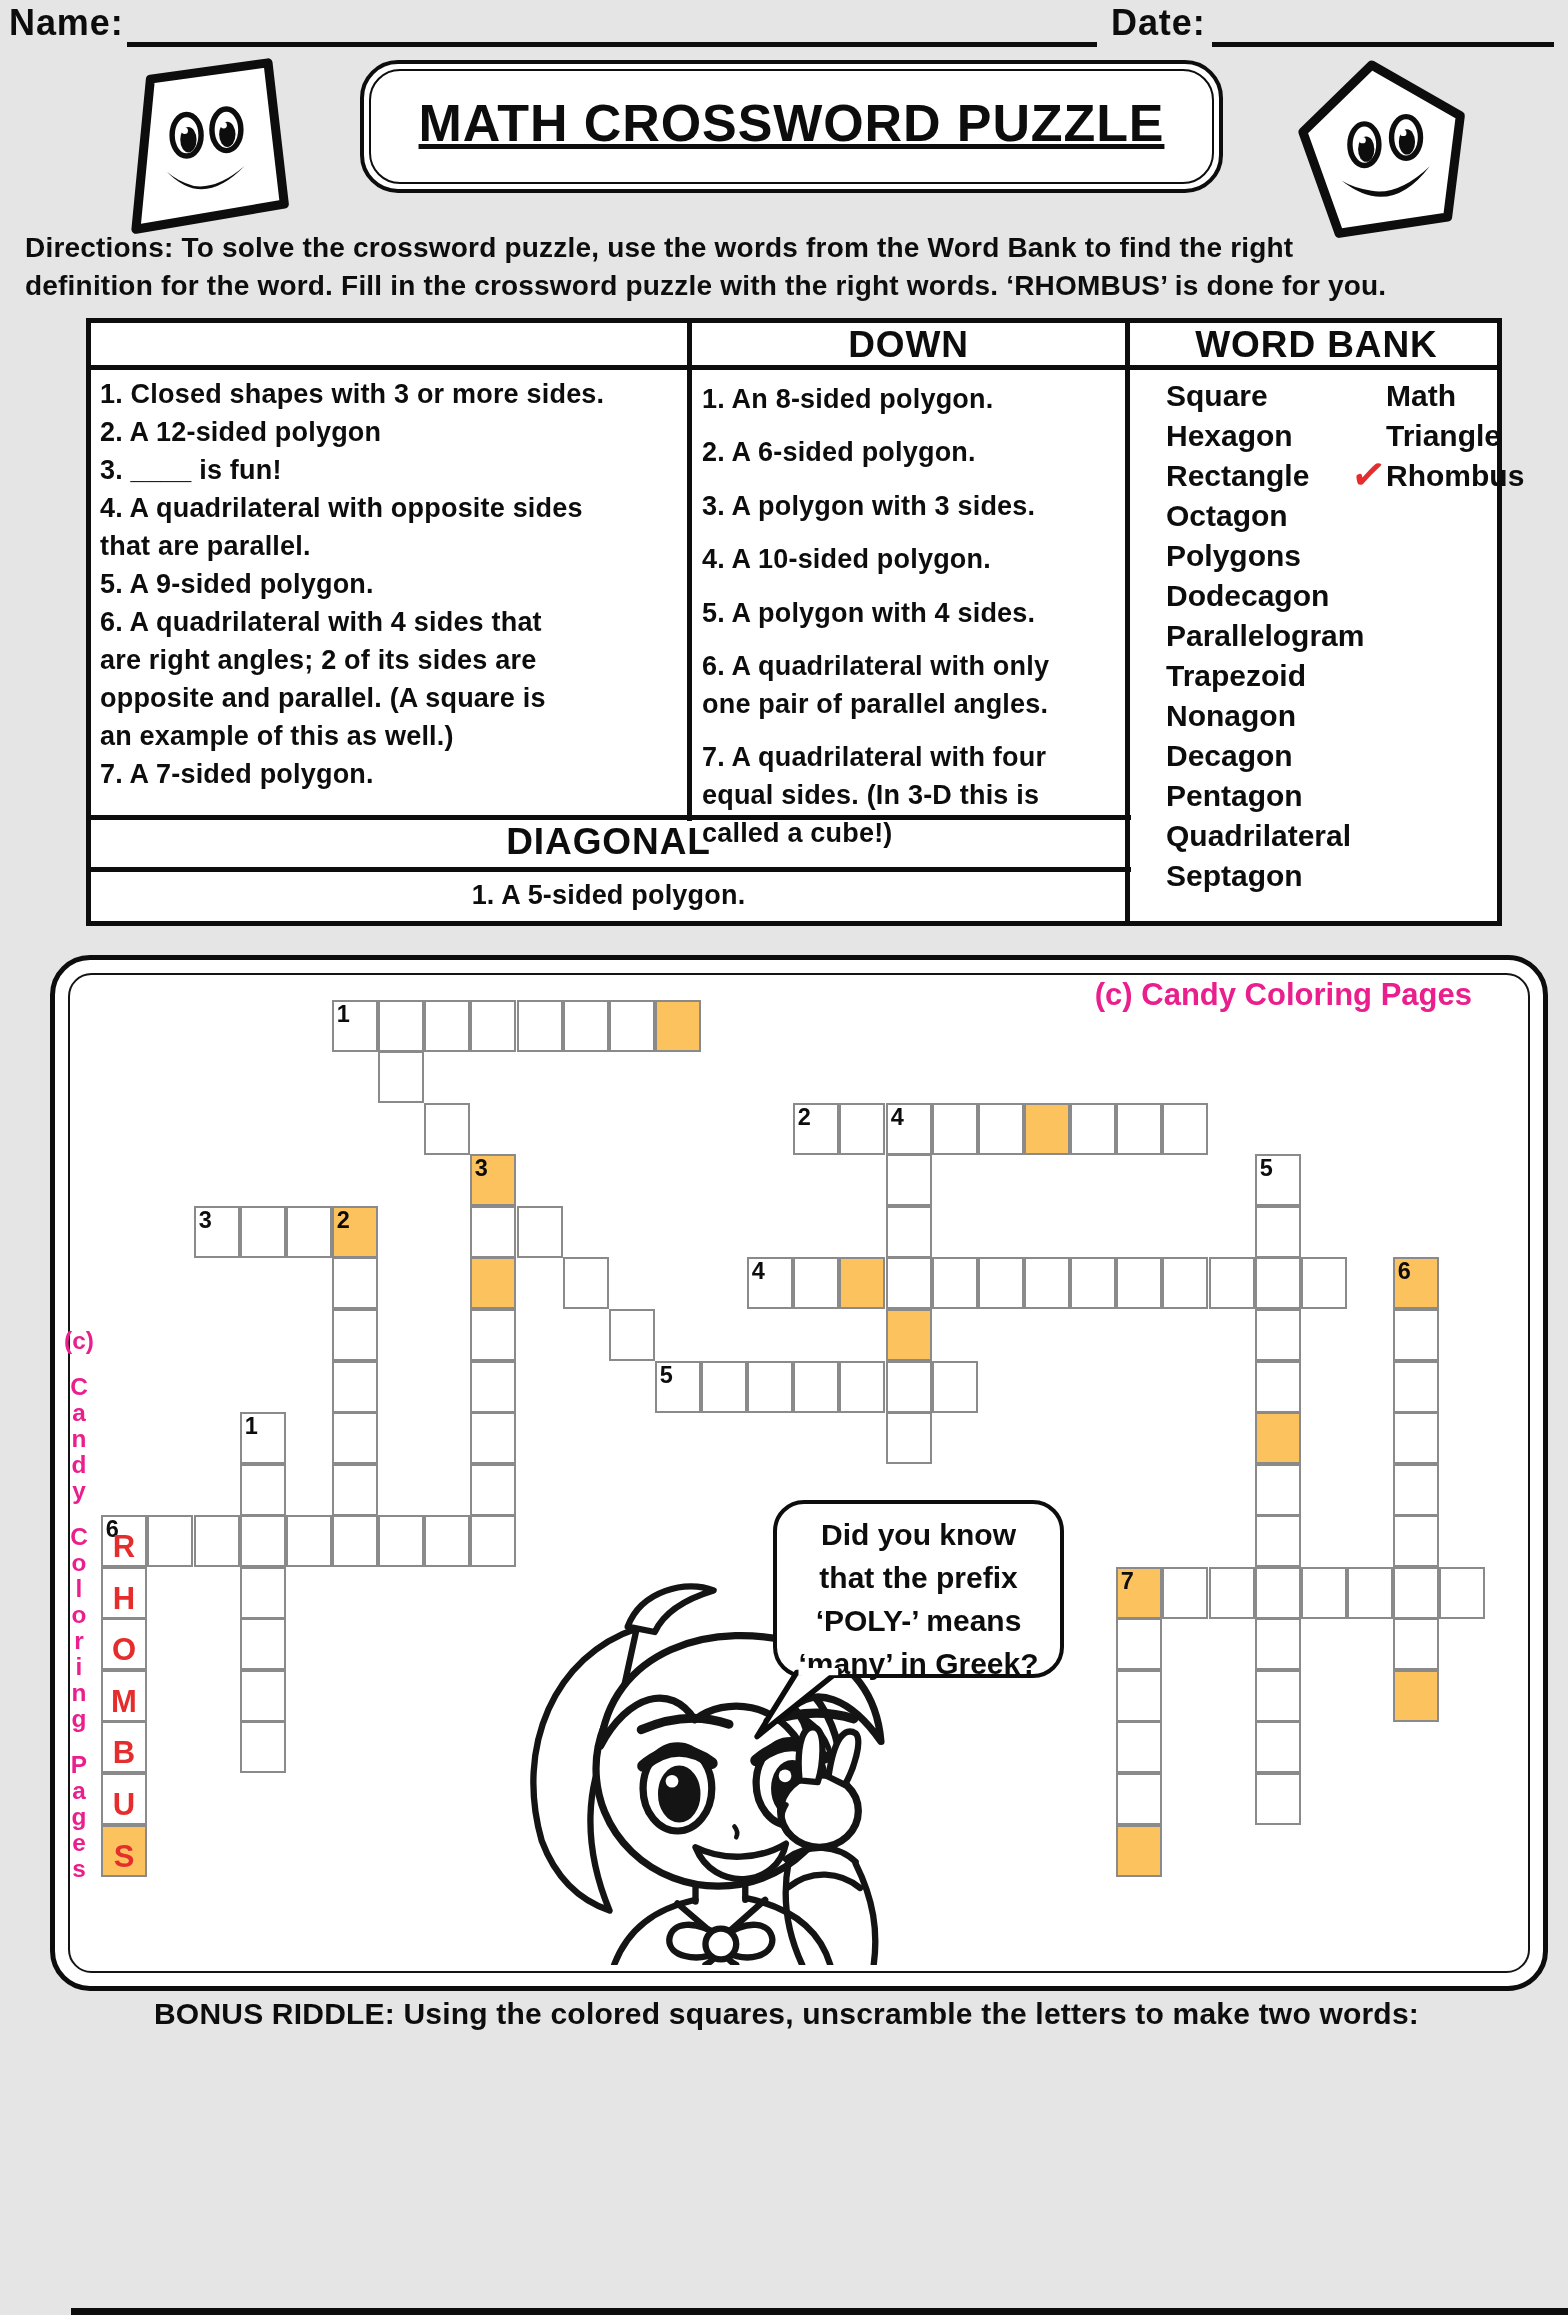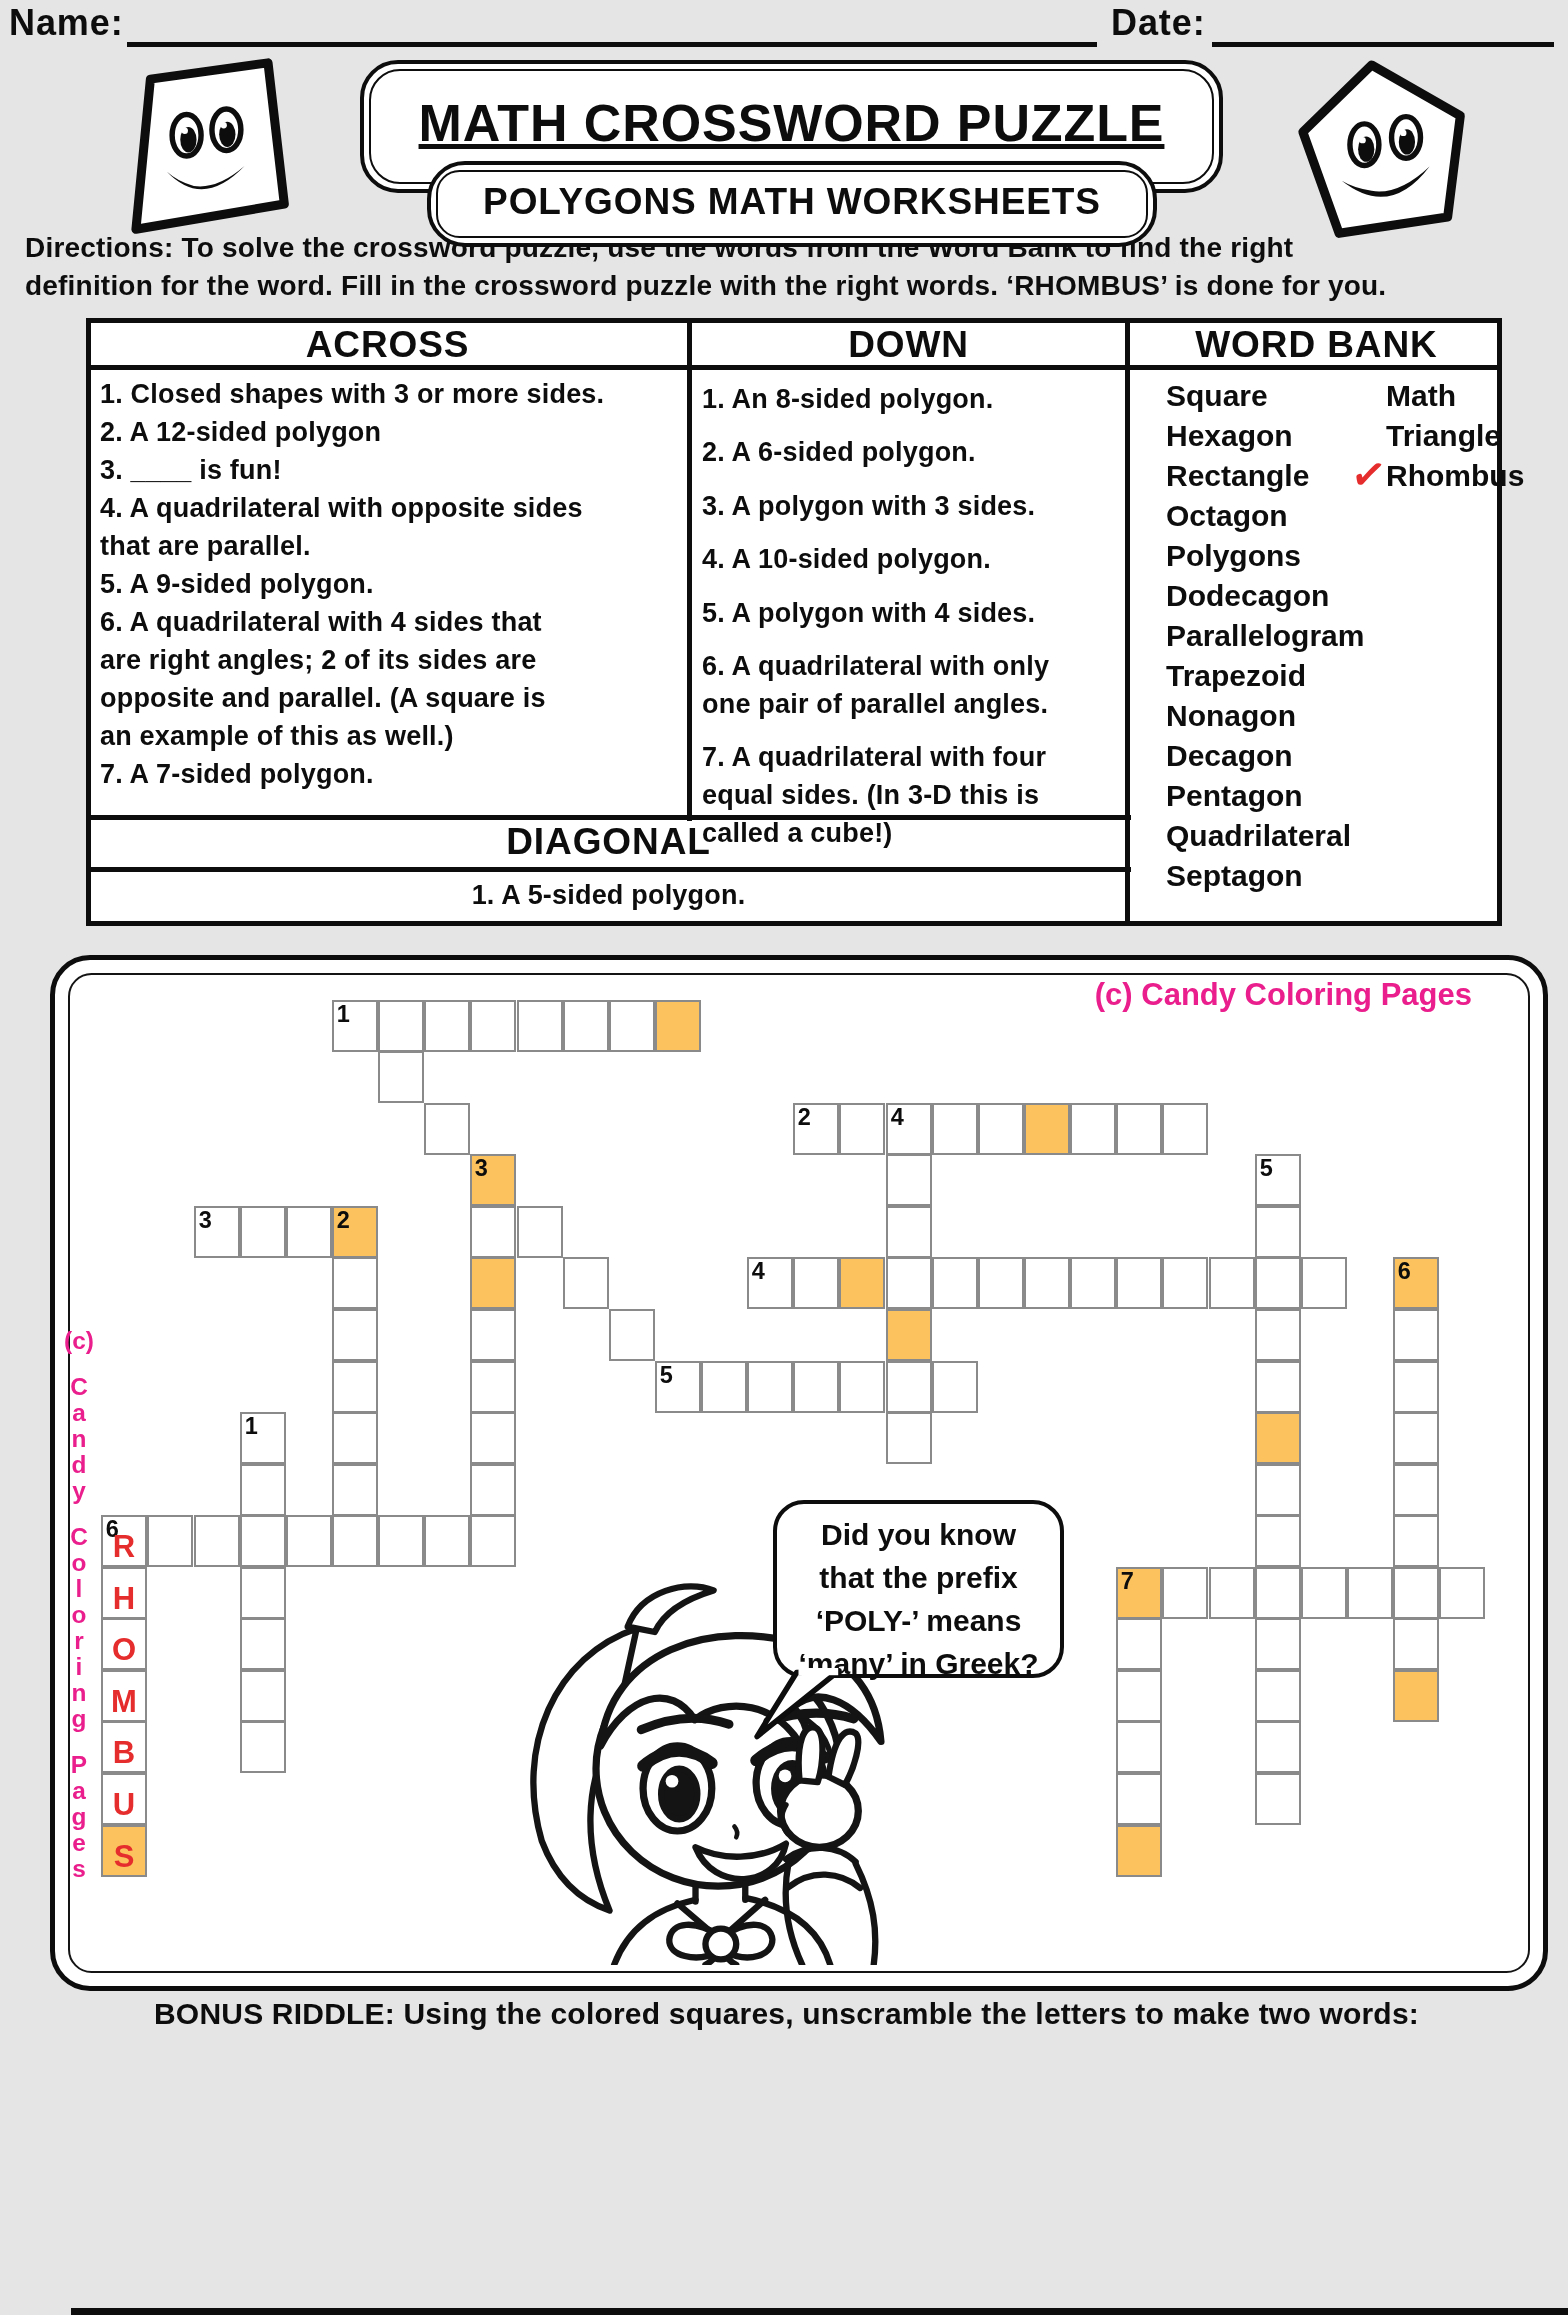--- a/index.html
+++ b/index.html
@@ -79,36 +79,31 @@
       <ellipse cx="127" cy="95" rx="9" ry="14" fill="#0d0d0d"></ellipse>
       <circle cx="123" cy="85" r="3.5" fill="#fff"></circle>
       <path d="M55,138 Q108,180 152,122 Q118,154 88,149 Q68,146 55,138 Z" fill="#0d0d0d"></path>
     </svg>
   </div>
 
   <div class="abs badge-outer" style="left:360px;top:60px;width:855px;height:125px;z-index:2;">
     <div class="badge-inner"></div>
     <div class="abs title-text" style="top:29px;text-decoration:underline;">MATH CROSSWORD PUZZLE</div>
   </div>
-  <div class="abs badge-outer" style="left:427px;top:161px;width:722px;height:78px;z-index:3;">
-    <div class="badge-inner" style="border-radius:23.5px;"></div>
-    <div class="abs subtitle-text" style="top:16.3px;">POLYGONS MATH WORKSHEETS</div>
-  </div>
 
   <div class="abs directions" style="left:25px;top:232px;width:1529px;">Directions: To solve the crossword puzzle, use the words from the Word Bank to find the right</div>
   <div class="abs directions" style="left:25px;top:270px;width:1538px;">definition for the word. Fill in the crossword puzzle with the right words. ‘RHOMBUS’ is done for you.</div>
 
   <div class="abs" style="left:86px;top:318px;width:1416px;height:608px;border:5.4px solid #0d0d0d;box-sizing:border-box;background:#fff;"></div>
   <div class="abs tline" style="left:687px;top:318px;width:5.4px;height:503px;"></div>
   <div class="abs tline" style="left:1125px;top:318px;width:5.4px;height:608px;"></div>
   <div class="abs tline" style="left:86px;top:365px;width:1416px;height:5.4px;"></div>
   <div class="abs tline" style="left:86px;top:815px;width:1045px;height:5.4px;"></div>
   <div class="abs tline" style="left:86px;top:867px;width:1045px;height:4.5px;"></div>
 
-  <div class="abs thead" style="left:86px;top:324px;width:603px;">ACROSS</div>
   <div class="abs thead" style="left:689px;top:324px;width:439px;">DOWN</div>
   <div class="abs thead" style="left:1131px;top:324px;width:371px;">WORD BANK</div>
   <div class="abs thead" style="left:86px;top:821px;width:1045px;">DIAGONAL</div>
   <div class="abs clue" style="left:86px;top:876px;width:1045px;text-align:center;">1. A 5-sided polygon.</div>
 
   <div id="across-clues" class="abs clue" style="left:100px;top:375px;width:583px;">
       <div>1. Closed shapes with 3 or more sides.</div>
       <div>2. A 12-sided polygon</div>
       <div>3. ____ is fun!</div>
       <div>4. A quadrilateral with opposite sides</div>

